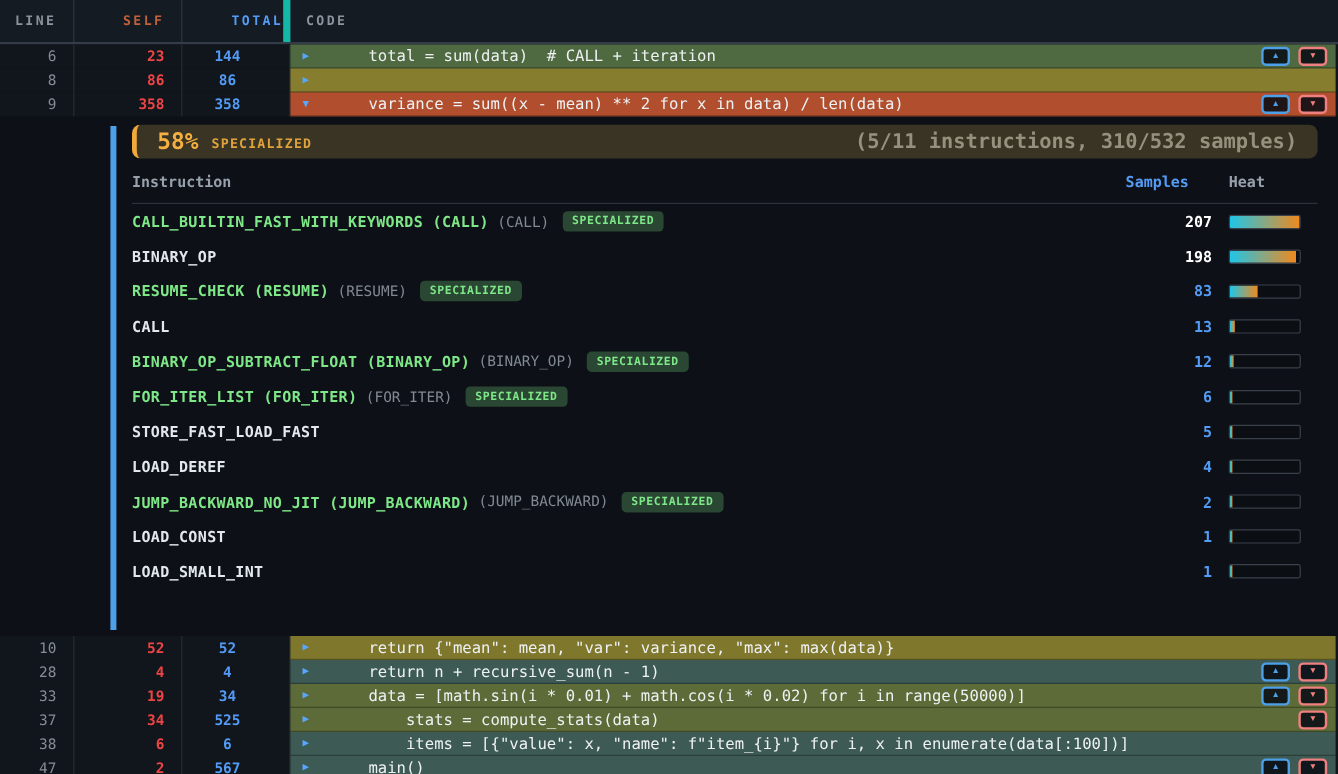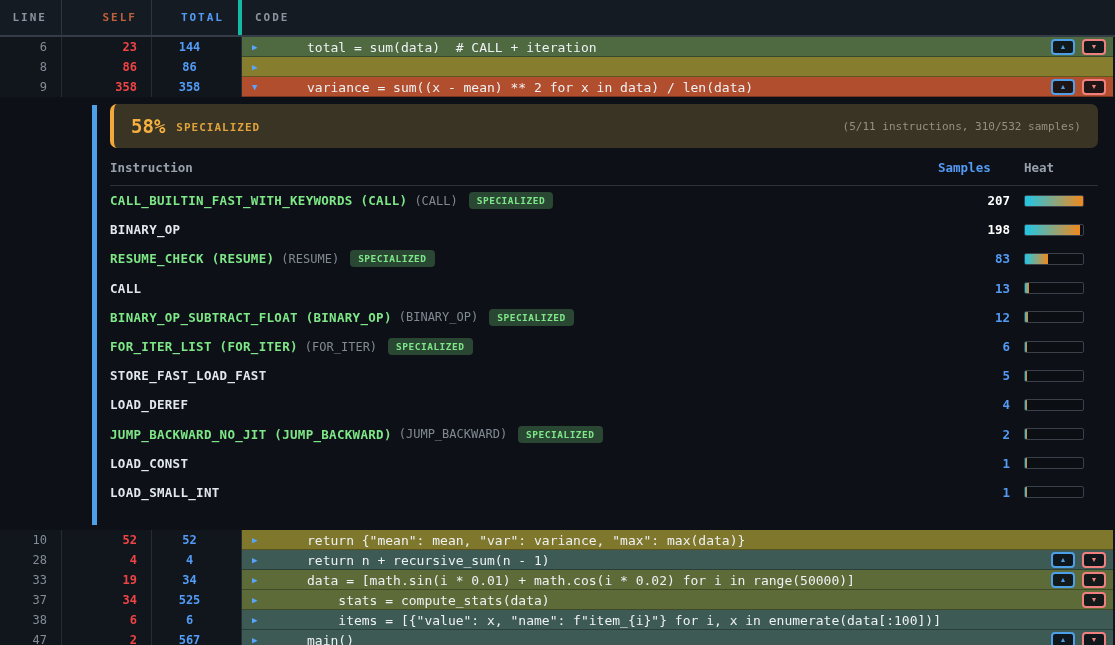--- a/index.html
+++ b/index.html
@@ -6,21 +6,21 @@
   html,body { width:1115px; height:645px; background:#0d1117; overflow:hidden; }
   body { font-family:"DejaVu Sans Mono","Liberation Mono",monospace; color:#e6edf3; }
   .app { width:1115px; height:645px; background:#0d1117; }
 
   
   .thead { display:flex; height:37px; align-items:center; background:#151b23;
            border-bottom:2px solid #343d47; }
   .thead .hc { font-size:11px; font-weight:bold; letter-spacing:2px; color:#8b949e; }
   .hc-line  { width:62px;  text-align:right; padding-right:14px; border-right:1px solid #2e3640; height:100%; line-height:35px;}
   .hc-self  { width:90px;  text-align:right; padding-right:14px; border-right:1px solid #2e3640; height:100%; line-height:35px; color:#c2603a !important;}
-  .hc-total { width:90px;  text-align:right; padding-right:14px; border-right:4px solid #14b8a6; height:100%; line-height:35px; color:#539bf5 !important;}
+  .hc-total { width:90px;  text-align:right; padding-right:0; border-right:6px solid #14b8a6; height:100%; line-height:35px; color:#539bf5 !important;}
   .hc-code  { flex:1; padding-left:13px; }
 
   
   .crow { display:flex; height:20px; align-items:stretch; background:#11161d; }
   .c-line,.c-self,.c-total { font-size:12px; font-weight:bold; text-align:right;
         padding-right:14px; line-height:20px; border-right:1px solid #262c34; }
   .c-line  { width:62px; color:#848d97; font-weight:normal; }
   .c-self  { width:90px; color:#ef4444; }
   .c-total { width:90px; color:#539bf5;text-align:center; }
   .c-code  { flex:1; margin-right:2px; display:flex; align-items:center; white-space:pre;
@@ -30,25 +30,25 @@
   .ctl-spacer { margin-left:auto; }
   .rbtn { width:24px; height:16px; border-radius:4px; background:rgba(10,14,20,.88);
           font-size:7px; line-height:12px; text-align:center; margin-right:7px;
           cursor:pointer; padding:0; }
   .rbtn-up   { border:2px solid #4d9fe8; color:#4d9fe8; }
   .rbtn-down { border:2px solid #f08080; color:#f08080; }
 
   
   .panel { position:relative; height:426px; background:#0d1117; }
   .bluebar { position:absolute; left:92px; top:1px; width:5px; height:420px; background:#4d9fe8; }
-  .banner { margin:7px 17px 0 110px; height:44px; border-radius:7px; background:#3a3424;
+  .banner { margin:7px 17px 0 110px; height:28px; border-radius:7px; background:#3a3424;
             border-left:4px solid #f2a93b; display:flex; align-items:center; padding:0 17px; }
   .pct { font-size:19px; font-weight:bold; color:#f5b041; }
   .pct-label { font-size:11px; font-weight:bold; color:#e0a33c; letter-spacing:1px; margin-left:11px; margin-top:3px;}
-  .banner-meta { margin-left:auto; font-size:11px; color:#96917f; }
+  .banner-meta { margin-left:auto; font-size:17px; color:#96917f;font-weight:bold; }
 
   .itable { margin:2px 17px 0 110px; }
   .ithead { display:flex; align-items:center; height:36px; border-bottom:1px solid #2b323b; }
   .ith { font-size:12.5px; font-weight:bold; color:#98a1ab; }
   .ith-samples { width:70px; text-align:left; color:#539bf5; }
   .ith-heat { width:74px; margin-left:16px; }
   .i-name { flex:1; display:flex; align-items:center; }
   .irow { display:flex; align-items:center; height:29.2px; }
   .iname { font-size:12.5px; font-weight:bold; color:#e2e8ee; letter-spacing:.3px; }
   .iname.spec { color:#7ee787;text-align:center; }

